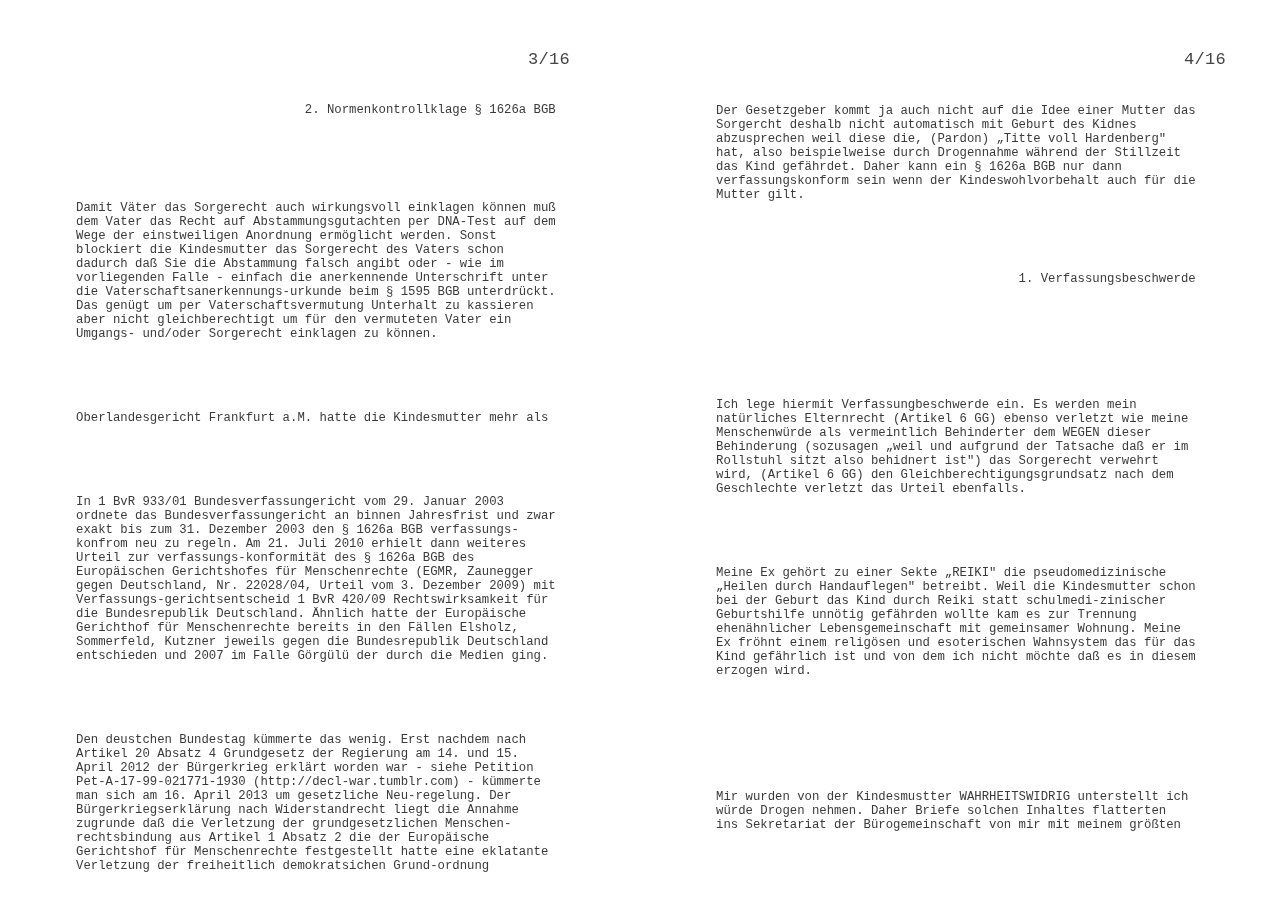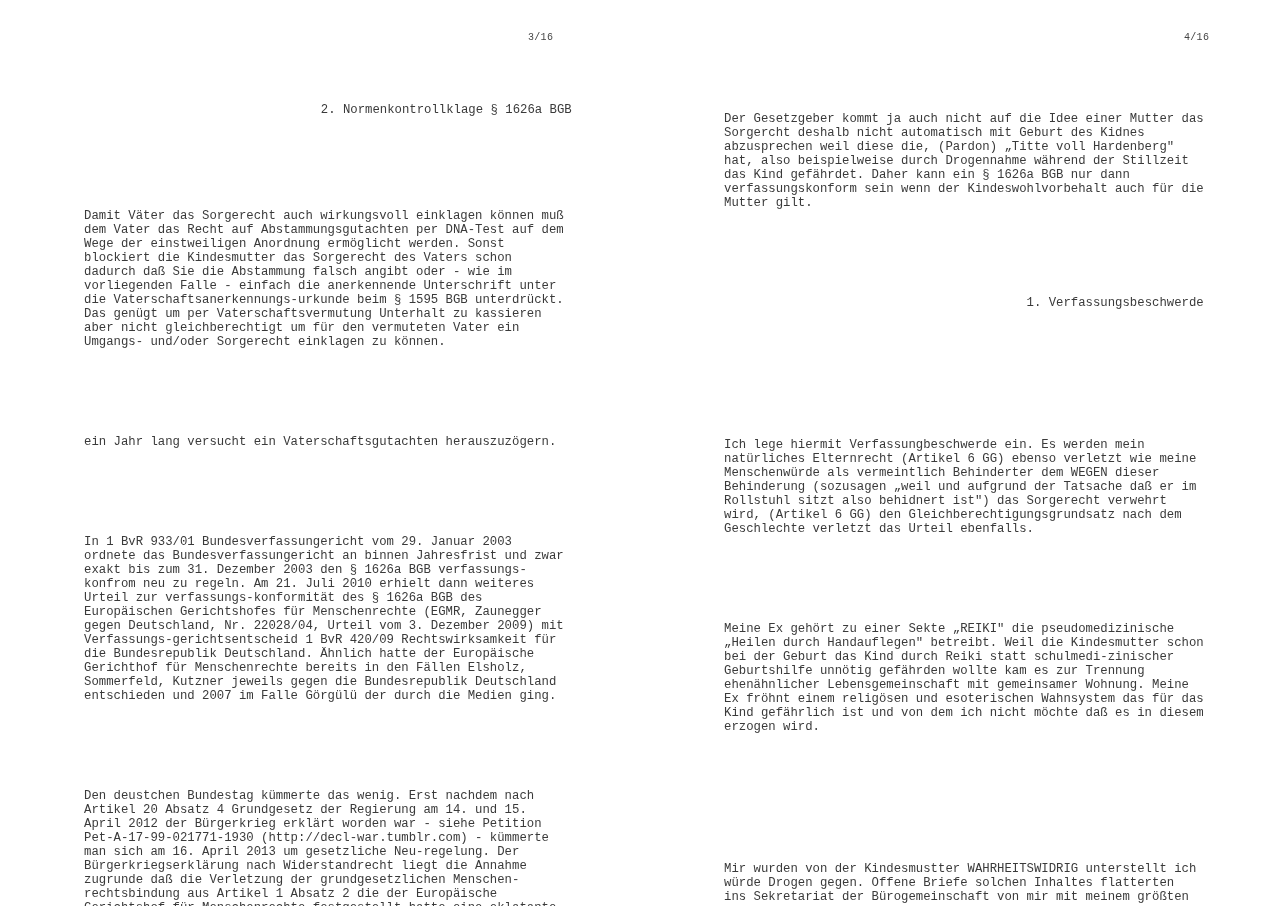--- a/index.html
+++ b/index.html
@@ -18,51 +18,51 @@
   .page {
     position: absolute;
     top: 0;
     width: 640px;
     height: 906px;
   }
   .page-left { left: 0; }
   .page-right { left: 640px; }
   .page-number {
     position: absolute;
-    top: 32px;
-    font-size: 10px;
+    top: 50px;
+    font-size: 17px;
     color: #444;
     letter-spacing: 0.3px;
   }
   .page-left .page-number { left: 528px; }
   .page-right .page-number { left: 528px; margin-left: 16px; }
   .content {
     position: absolute;
     font-size: 12.3px;
     line-height: 14px;
     white-space: pre;
   }
   .page-left .content { left: 76px; top: 75px; }
   .page-right .content { left: 76px; top: 76px; }
-  .para { display: block; margin: 8px; }
+  .para { display: block; margin: 0; }
   .heading { display: block; text-align: right; }
   .gap-lg { height: 28px; }
   .gap-md { height: 14px; }
 </style>
 </head>
 <body>
 
 <div class="page page-left">
   <div class="page-number">3/16</div>
   <div class="content">
     <div class="heading">2. Normenkontrollklage § 1626a BGB</div>
     <div class="gap-lg"></div>
     <div class="para"><div>Damit Väter das Sorgerecht auch wirkungsvoll einklagen können muß</div><div>dem Vater das Recht auf Abstammungsgutachten per DNA-Test auf dem</div><div>Wege der einstweiligen Anordnung ermöglicht werden. Sonst</div><div>blockiert die Kindesmutter das Sorgerecht des Vaters schon</div><div>dadurch daß Sie die Abstammung falsch angibt oder - wie im</div><div>vorliegenden Falle - einfach die anerkennende Unterschrift unter</div><div>die Vaterschaftsanerkennungs-urkunde beim § 1595 BGB unterdrückt.</div><div>Das genügt um per Vaterschaftsvermutung Unterhalt zu kassieren</div><div>aber nicht gleichberechtigt um für den vermuteten Vater ein</div><div>Umgangs- und/oder Sorgerecht einklagen zu können.</div></div>
     <div class="gap-md"></div>
-    <div class="para"><div>ein Jahr lang versucht ein Vaterschaftsgutachten herauszuzögern.</div></div>
+    <div class="para"><div>Oberlandesgericht Frankfurt a.M. hatte die Kindesmutter mehr als</div></div>
     <div class="gap-md"></div>
     <div class="para"><div>In 1 BvR 933/01 Bundesverfassungericht vom 29. Januar 2003</div><div>ordnete das Bundesverfassungericht an binnen Jahresfrist und zwar</div><div>exakt bis zum 31. Dezember 2003 den § 1626a BGB verfassungs-</div><div>konfrom neu zu regeln. Am 21. Juli 2010 erhielt dann weiteres</div><div>Urteil zur verfassungs-konformität des § 1626a BGB des</div><div>Europäischen Gerichtshofes für Menschenrechte (EGMR, Zaunegger</div><div>gegen Deutschland, Nr. 22028/04, Urteil vom 3. Dezember 2009) mit</div><div>Verfassungs-gerichtsentscheid 1 BvR 420/09 Rechtswirksamkeit für</div><div>die Bundesrepublik Deutschland. Ähnlich hatte der Europäische</div><div>Gerichthof für Menschenrechte bereits in den Fällen Elsholz,</div><div>Sommerfeld, Kutzner jeweils gegen die Bundesrepublik Deutschland</div><div>entschieden und 2007 im Falle Görgülü der durch die Medien ging.</div></div>
     <div class="gap-md"></div>
     <div class="para"><div>Den deustchen Bundestag kümmerte das wenig. Erst nachdem nach</div><div>Artikel 20 Absatz 4 Grundgesetz der Regierung am 14. und 15.</div><div>April 2012 der Bürgerkrieg erklärt worden war - siehe Petition</div><div>Pet-A-17-99-021771-1930 (http://decl-war.tumblr.com) - kümmerte</div><div>man sich am 16. April 2013 um gesetzliche Neu-regelung. Der</div><div>Bürgerkriegserklärung nach Widerstandrecht liegt die Annahme</div><div>zugrunde daß die Verletzung der grundgesetzlichen Menschen-</div><div>rechtsbindung aus Artikel 1 Absatz 2 die der Europäische</div><div>Gerichtshof für Menschenrechte festgestellt hatte eine eklatante</div><div>Verletzung der freiheitlich demokratsichen Grund-ordnung</div></div>
     
     
   </div>
 </div>
 
 <div class="page page-right">
@@ -71,15 +71,15 @@
     <div class="para"><div>Der Gesetzgeber kommt ja auch nicht auf die Idee einer Mutter das</div><div>Sorgercht deshalb nicht automatisch mit Geburt des Kidnes</div><div>abzusprechen weil diese die, (Pardon) „Titte voll Hardenberg"</div><div>hat, also beispielweise durch Drogennahme während der Stillzeit</div><div>das Kind gefährdet. Daher kann ein § 1626a BGB nur dann</div><div>verfassungskonform sein wenn der Kindeswohlvorbehalt auch für die</div><div>Mutter gilt.</div></div>
     <div class="gap-md"></div>
     <div class="para heading"><div>1. Verfassungsbeschwerde</div></div>
     <div class="gap-md"></div>
     <div class="gap-md"></div>
     <div class="para"><div>Ich lege hiermit Verfassungbeschwerde ein. Es werden mein</div><div>natürliches Elternrecht (Artikel 6 GG) ebenso verletzt wie meine</div><div>Menschenwürde als vermeintlich Behinderter dem WEGEN dieser</div><div>Behinderung (sozusagen „weil und aufgrund der Tatsache daß er im</div><div>Rollstuhl sitzt also behidnert ist") das Sorgerecht verwehrt</div><div>wird, (Artikel 6 GG) den Gleichberechtigungsgrundsatz nach dem</div><div>Geschlechte verletzt das Urteil ebenfalls.</div></div>
     <div class="gap-md"></div>
     <div class="para"><div>Meine Ex gehört zu einer Sekte „REIKI" die pseudomedizinische</div><div>„Heilen durch Handauflegen" betreibt. Weil die Kindesmutter schon</div><div>bei der Geburt das Kind durch Reiki statt schulmedi-zinischer</div><div>Geburtshilfe unnötig gefährden wollte kam es zur Trennung</div><div>ehenähnlicher Lebensgemeinschaft mit gemeinsamer Wohnung. Meine</div><div>Ex fröhnt einem religösen und esoterischen Wahnsystem das für das</div><div>Kind gefährlich ist und von dem ich nicht möchte daß es in diesem</div><div>erzogen wird.</div></div>
     <div class="gap-md"></div>
     <div class="gap-md"></div>
-    <div class="para"><div>Mir wurden von der Kindesmustter WAHRHEITSWIDRIG unterstellt ich</div><div>würde Drogen gegen. Offene Briefe solchen Inhaltes flatterten</div><div>ins Sekretariat der Bürogemeinschaft von mir mit meinem größten</div></div>
+    <div class="para"><div>Mir wurden von der Kindesmustter WAHRHEITSWIDRIG unterstellt ich</div><div>würde Drogen nehmen. Daher Briefe solchen Inhaltes flatterten</div><div>ins Sekretariat der Bürogemeinschaft von mir mit meinem größten</div></div>
   </div>
 </div>
 
 </body></html>

